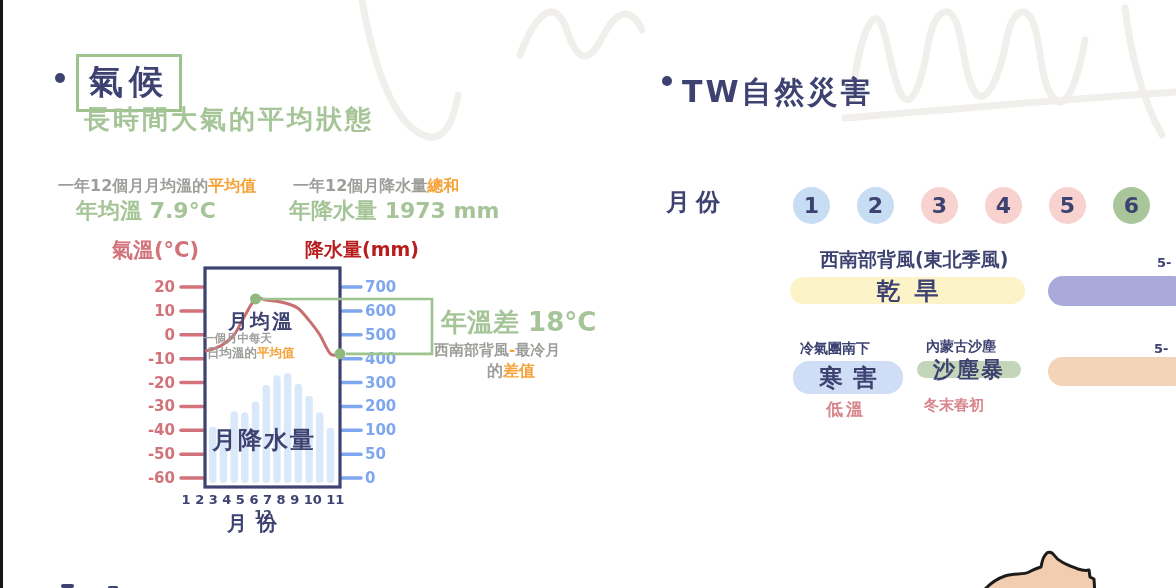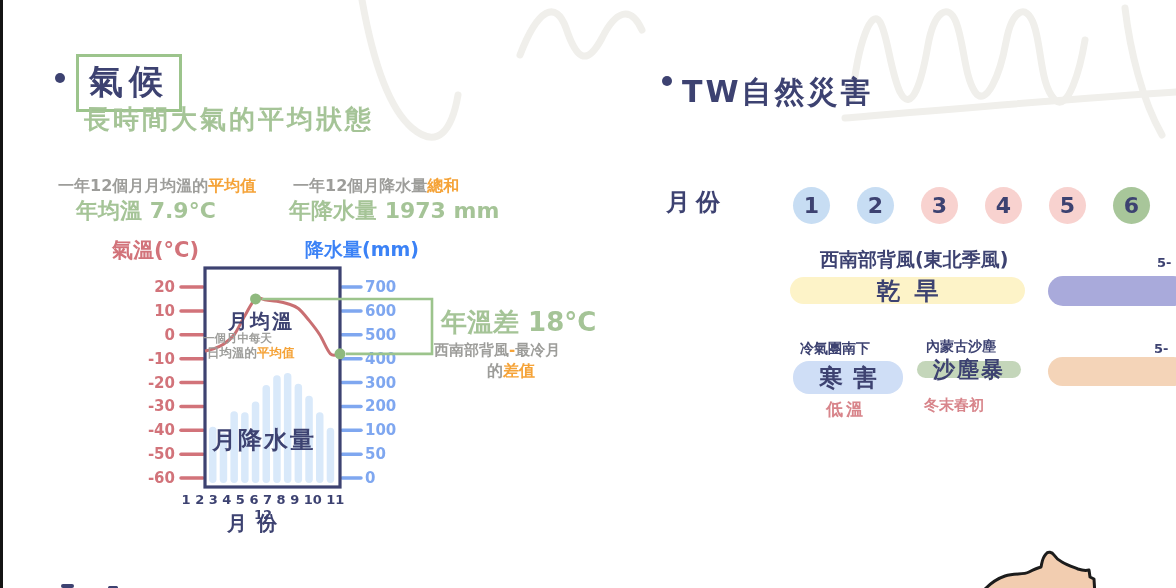--- a/index.html
+++ b/index.html
@@ -4,21 +4,21 @@
 <style>
   html,body{margin:0;padding:0;background:#fff;}
   #page{position:relative;width:1176px;height:588px;background:#ffffff;overflow:hidden;
         font-family:"DejaVu Sans",sans-serif;}
   .abs{position:absolute;}
   .navy{color:#3d4271;}
   .green{color:#a5c497;}
   .gray{color:#9d9d9a;}
   .orange{color:#f5a338;}
   .rose{color:#d2737a;}
-  .peri{color:#3b82f6;}
+  .peri{color:#b91c1c;}
   .red{color:#d8858b;}
   .b{font-weight:bold;}
   #left-border{left:0;top:0;width:3px;height:588px;background:#141414;}
   .bullet-dot{width:10px;height:10px;border-radius:50%;background:#3d4271;}
   #title-box{left:76px;top:54px;border:3px solid #9cc48c;background:#fff;
              padding:2px 10px 4px 10px;}
   #title-box span{font-size:34px;font-weight:bold;color:#3d4271;letter-spacing:6px;}
   #subtitle{left:84px;top:102px;font-size:26px;letter-spacing:3px;}
   .note-sm{font-size:16px;}
   .pill{border-radius:16px;display:flex;align-items:center;justify-content:center;}

